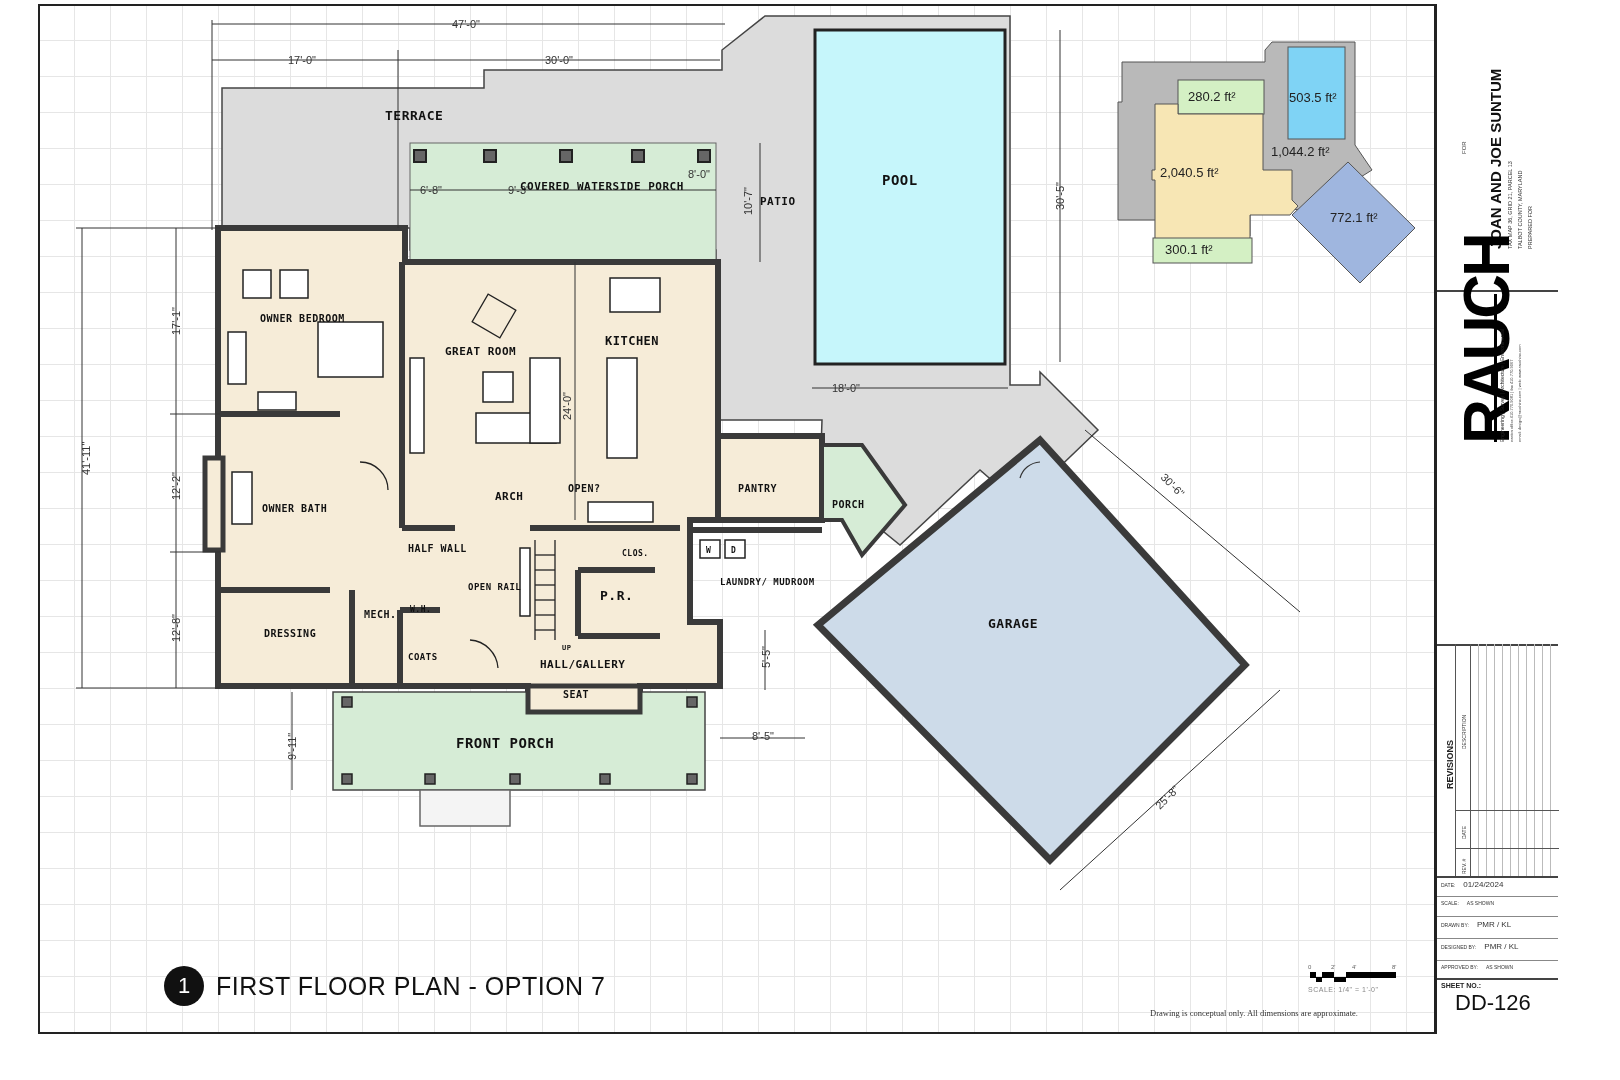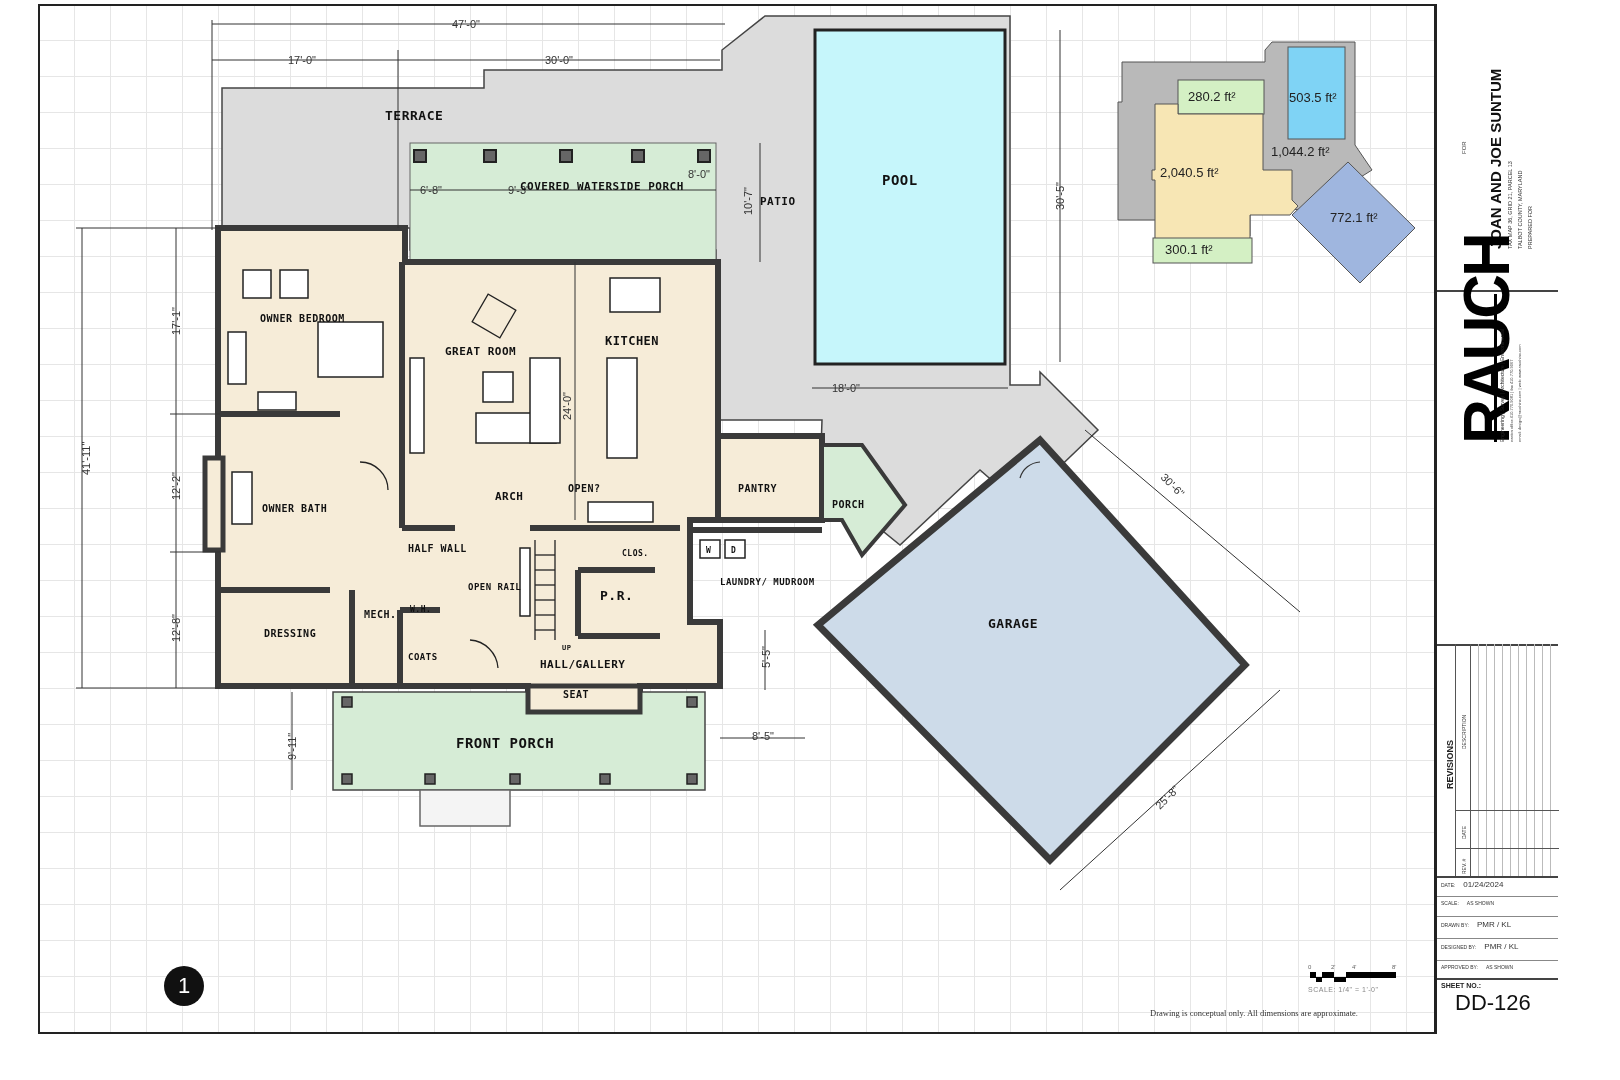--- a/index.html
+++ b/index.html
@@ -245,20 +245,21 @@
     <text x="1331" y="969" font-size="6" fill="#666">2'</text>
     <text x="1352" y="969" font-size="6" fill="#666">4'</text>
     <text x="1392" y="969" font-size="6" fill="#666">8'</text>
   </g>
 </svg>
 
 <div class="scale-text">SCALE:  1/4" = 1'-0"</div>
 
 <div class="fp-title">
   <div class="fp-num">1</div>
+  <div class="fp-text">FIRST FLOOR PLAN - OPTION 7</div>
 </div>
 <div class="disclaimer">Drawing is conceptual only.  All dimensions are approximate.</div>
 
 <div class="titleblock">
   <div class="tb-vert for">FOR</div>
   <div class="tb-vert client">JOAN AND JOE SUNTUM</div>
   <div class="tb-vert addr1">TAX MAP 36, GRID 21, PARCEL 13</div>
   <div class="tb-vert addr2">TALBOT COUNTY, MARYLAND</div>
   <div class="tb-vert addr3">PREPARED FOR</div>
   <div class="tb-line" style="top:286px;background:#444;height:2px;"></div>

